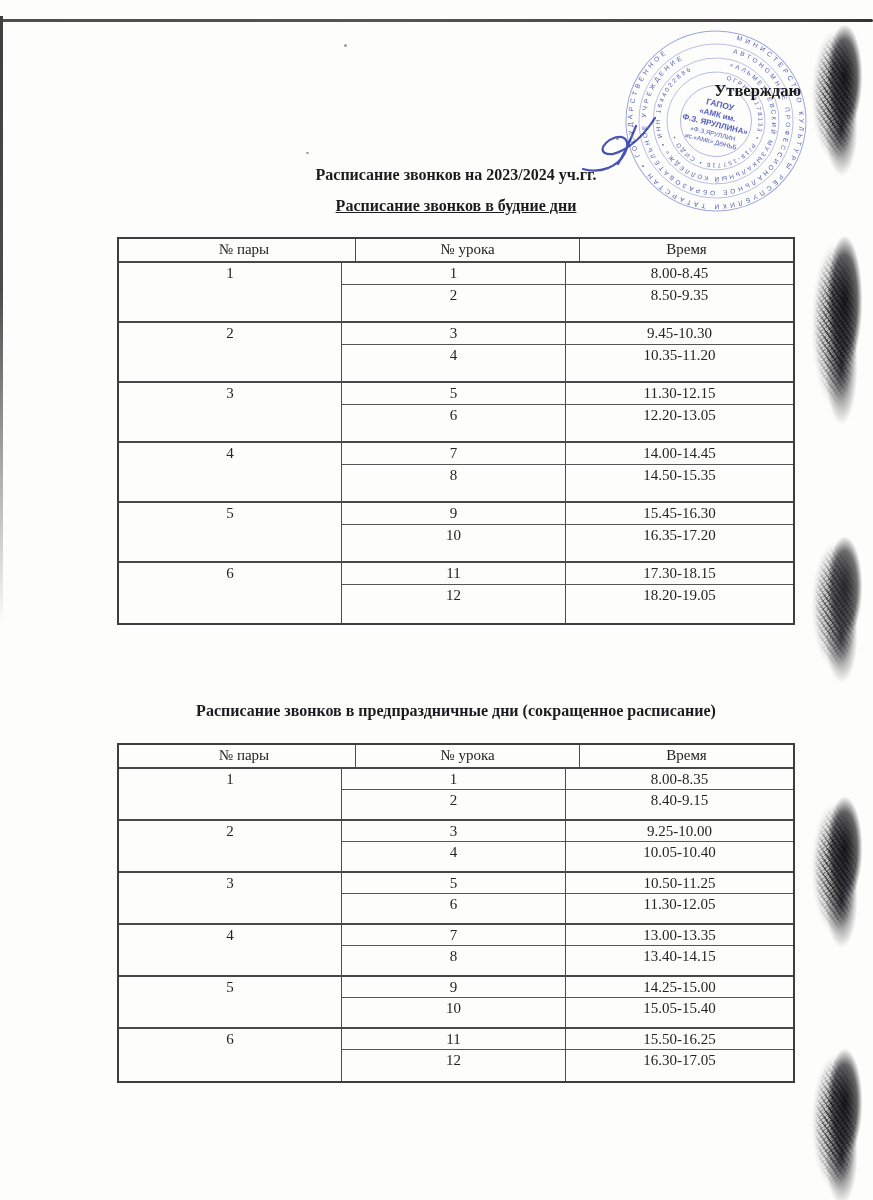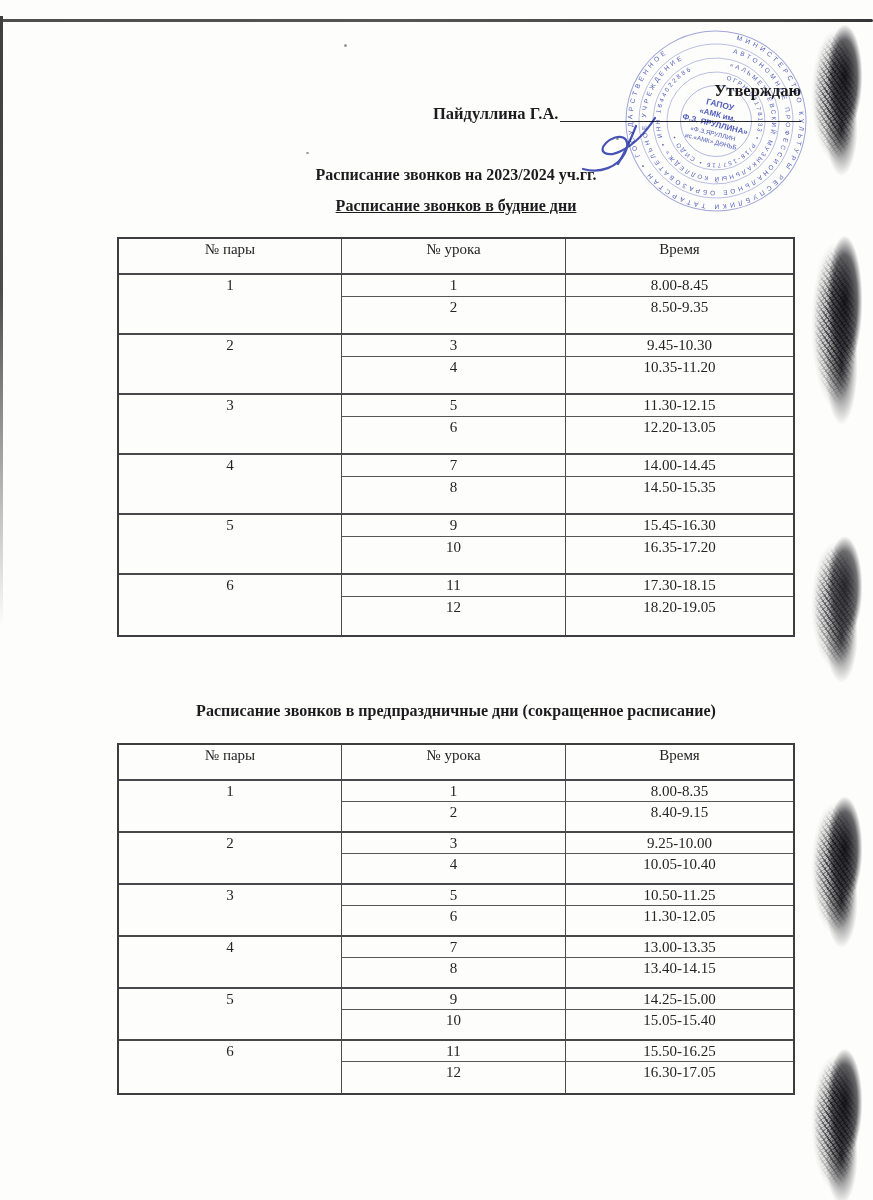--- a/index.html
+++ b/index.html
@@ -61,21 +61,21 @@
     position:absolute;left:117px;width:678px;
     border:2px solid #3e3e40;
     box-sizing:border-box;
     font-size:15px;line-height:21px;text-align:center;color:#242426;
     background:rgba(255,255,255,.0);
   }
   .thead,.pair-block{
     display:grid;grid-template-columns:223px 224px 1fr;
     box-sizing:border-box;
   }
-  .thead{height:36px;border-bottom:2px solid #48484a;}
+  .thead{height:24px;border-bottom:2px solid #48484a;padding-left:14px;}
   .thead .hc{border-right:1.5px solid #4c4c4e;}
   .thead .hc:last-child{border-right:none;}
   .pair-block{border-bottom:2px solid #48484a;}
   .pair-block:last-child{border-bottom:none;}
   .t1 .pair-block{height:60px;grid-template-rows:22px 1fr;}
   .t2 .pair-block{height:52px;grid-template-rows:21px 1fr;}
   .c-pair{grid-row:1/3;grid-column:1;border-right:1.5px solid #4c4c4e;}
   .c-les1{grid-row:1;grid-column:2;border-right:1.5px solid #4c4c4e;border-bottom:1.5px solid #565658;}
   .c-time1{grid-row:1;grid-column:3;border-bottom:1.5px solid #565658;}
   .c-les2{grid-row:2;grid-column:2;border-right:1.5px solid #4c4c4e;}
@@ -95,24 +95,20 @@
   <div class="smudge" style="top:225px;height:200px;"></div>
   <div class="smudge" style="top:528px;height:155px;opacity:.92;"></div>
   <div class="smudge" style="top:788px;height:160px;"></div>
   <div class="smudge" style="top:1040px;height:165px;"></div>
   <div class="speck" style="left:306px;top:152px;width:3px;height:2px;"></div>
   <div class="speck" style="left:344px;top:44px;width:3px;height:3px;"></div>
   <div class="speck" style="left:616px;top:138px;width:3px;height:2px;"></div>
 
   <div class="approval">
     <div>Утверждаю</div>
-    <div class="row-sign">
-      <span>Пайдуллина Г.А.</span>
-      <span class="sig-line"></span>
-    </div>
   </div>
 
   <div class="doc-title t-main">Расписание звонков на 2023/2024 уч.гг.</div>
   <div class="doc-title t-sub1">Расписание звонков в будние дни</div>
   <div class="doc-title t-sub2">Расписание звонков в предпраздничные дни (сокращенное расписание)</div>
 
   <div class="schedule t1" style="top:237px;">
     <div class="thead">
       <div class="hc">№ пары</div>
       <div class="hc">№ урока</div>

